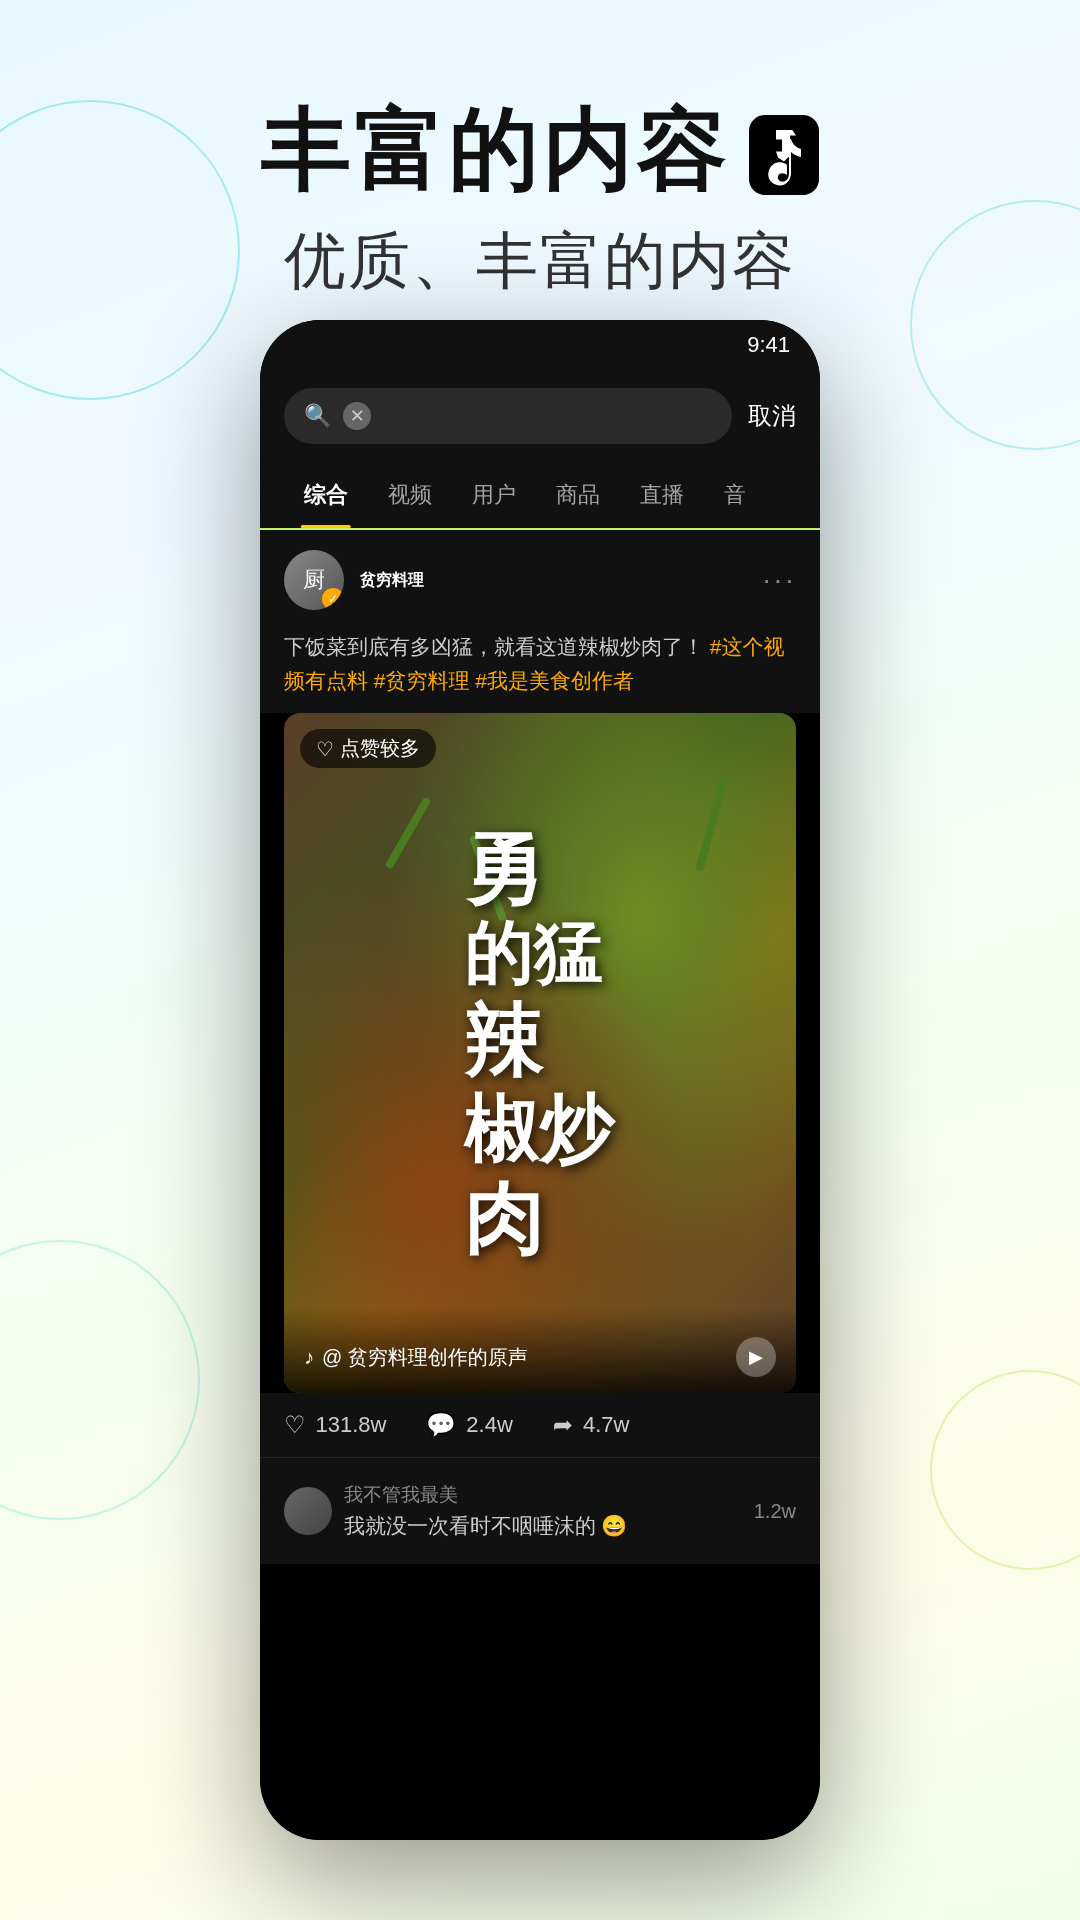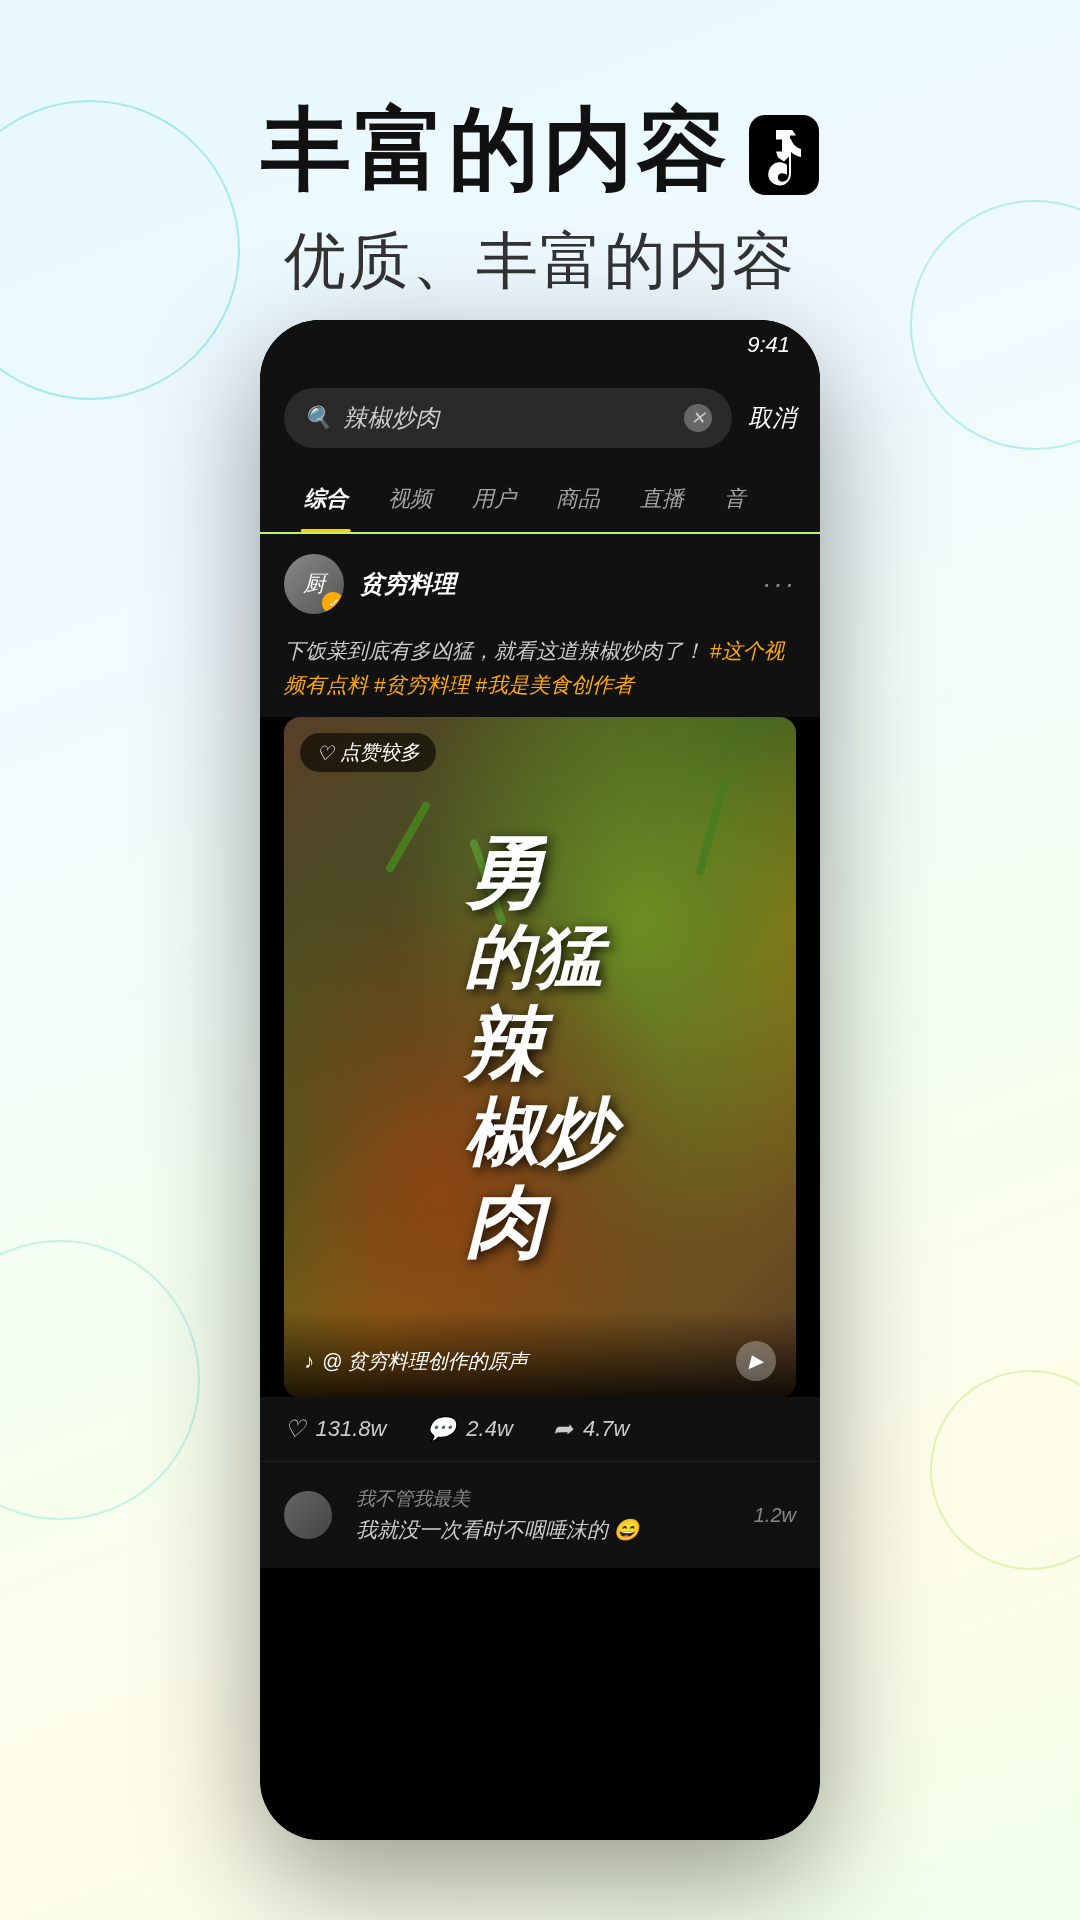--- a/index.html
+++ b/index.html
@@ -110,21 +110,20 @@
       z-index: 3;
     }
 
     
     .phone-inner {
       width: 100%;
       height: 100%;
       background: #000;
       border-radius: 60px;
       overflow: hidden;
-      font-style: italic;
     }
 
     
     .status-bar {
       height: 50px;
       background: #111;
       display: flex;
       align-items: center;
       justify-content: flex-end;
       padding: 0 30px;
@@ -243,21 +242,21 @@
       background: #ffaa00;
       border-radius: 50%;
       display: flex;
       align-items: center;
       justify-content: center;
       font-size: 12px;
       color: white;
     }
     .user-name {
       color: #fff;
-      font-size: 24px;
+      font-size: 16px;
       font-weight: bold;
       flex: 1;
     }
     .more-btn {
       color: #888;
       font-size: 28px;
       letter-spacing: 2px;
     }
 
     
@@ -392,21 +391,21 @@
 
     
     .comment-section {
       background: #111;
       padding: 16px 24px;
       border-top: 1px solid #222;
     }
     .comment-item {
       display: flex;
       align-items: center;
-      gap: 24px;
+      gap: 12px;
       padding: 8px 0;
       justify-content: center;
     }
     .comment-avatar {
       width: 48px;
       height: 48px;
       border-radius: 50%;
       background: linear-gradient(135deg, #666, #444);
       flex-shrink: 0;
     }
@@ -444,21 +443,20 @@
 <div class="phone-container">
   <div class="phone-inner">
 
     <div class="status-bar">
       <span class="status-time">9:41</span>
     </div>
 
     <div class="search-bar-area">
       <div class="search-input-box">
         <span class="search-icon-inner">🔍</span>
-        <span class="search-text">辣椒炒肉</span>
         <div class="clear-btn">✕</div>
       </div>
       <div class="cancel-btn">取消</div>
     </div>
 
     <div class="tab-bar">
       <div class="tab-item active">综合</div>
       <div class="tab-item">视频</div>
       <div class="tab-item">用户</div>
       <div class="tab-item">商品</div>

